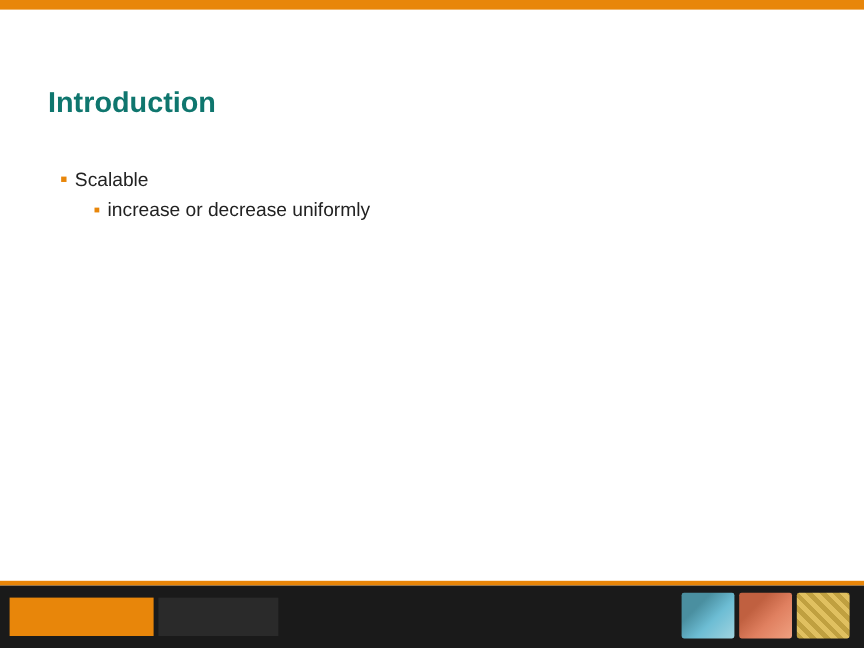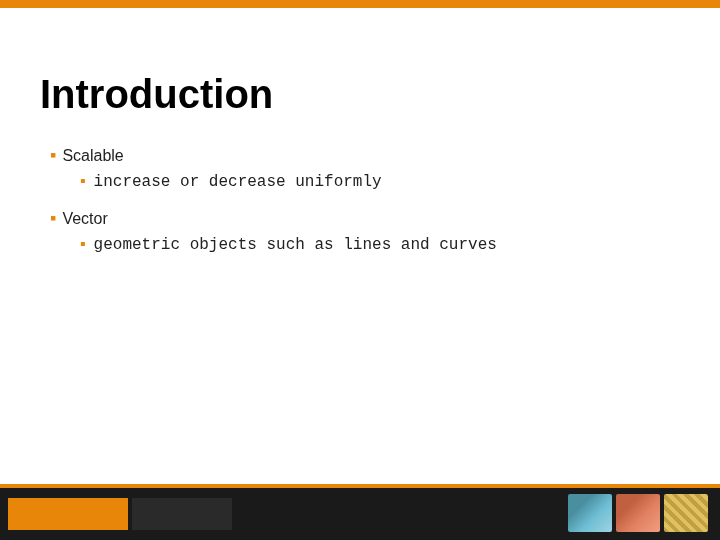--- a/index.html
+++ b/index.html
@@ -97,24 +97,24 @@
     .content {
       position: absolute;
       top: 32px;
       left: 40px;
       right: 40px;
       bottom: 70px;
     }
 
     
     .title {
-      font-size: 40px;
+      font-size: 24px;
       font-weight: bold;
-      color: #000000;
-      margin-bottom: 25px;
+      color: #0f766e;
+      margin-bottom: 36px;
       margin-top: 40px;
     }
 
     
     .bullet-list {
       list-style: none;
       font-size: 16px;
       color: #222;
       line-height: 1.55;
     }
@@ -127,21 +127,20 @@
 
     .bullet-list > li > .bullet-marker {
       color: #E8860A;
       font-size: 18px;
       margin-right: 6px;
     }
 
     .sub-list {
       list-style: none;
       margin-left: 28px;
-      font-family: Liberation Mono, monospace;
     }
 
     .sub-list li {
       position: relative;
       margin-bottom: 2px;
     }
 
     .sub-bullet {
       color: #E8860A;
       font-size: 16px;
@@ -164,28 +163,20 @@
 
     <li>
       <span class="bullet-marker">▪</span><span class="item-text">Scalable</span>
       <ul class="sub-list">
         <li>
           <span class="sub-bullet">▪</span><span class="item-text">increase or decrease uniformly</span>
         </li>
       </ul>
     </li>
 
-    <li>
-      <span class="bullet-marker">▪</span><span class="item-text">Vector</span>
-      <ul class="sub-list">
-        <li>
-          <span class="sub-bullet">▪</span><span class="item-text">geometric objects such as lines and curves</span>
-        </li>
-      </ul>
-    </li>
 
   </ul>
 </div>
 
 <div class="bottom-accent"></div>
 
 <div class="bottom-bar">
   <div class="bottom-orange-block"></div>
   <div class="bottom-dark-block"></div>
 

